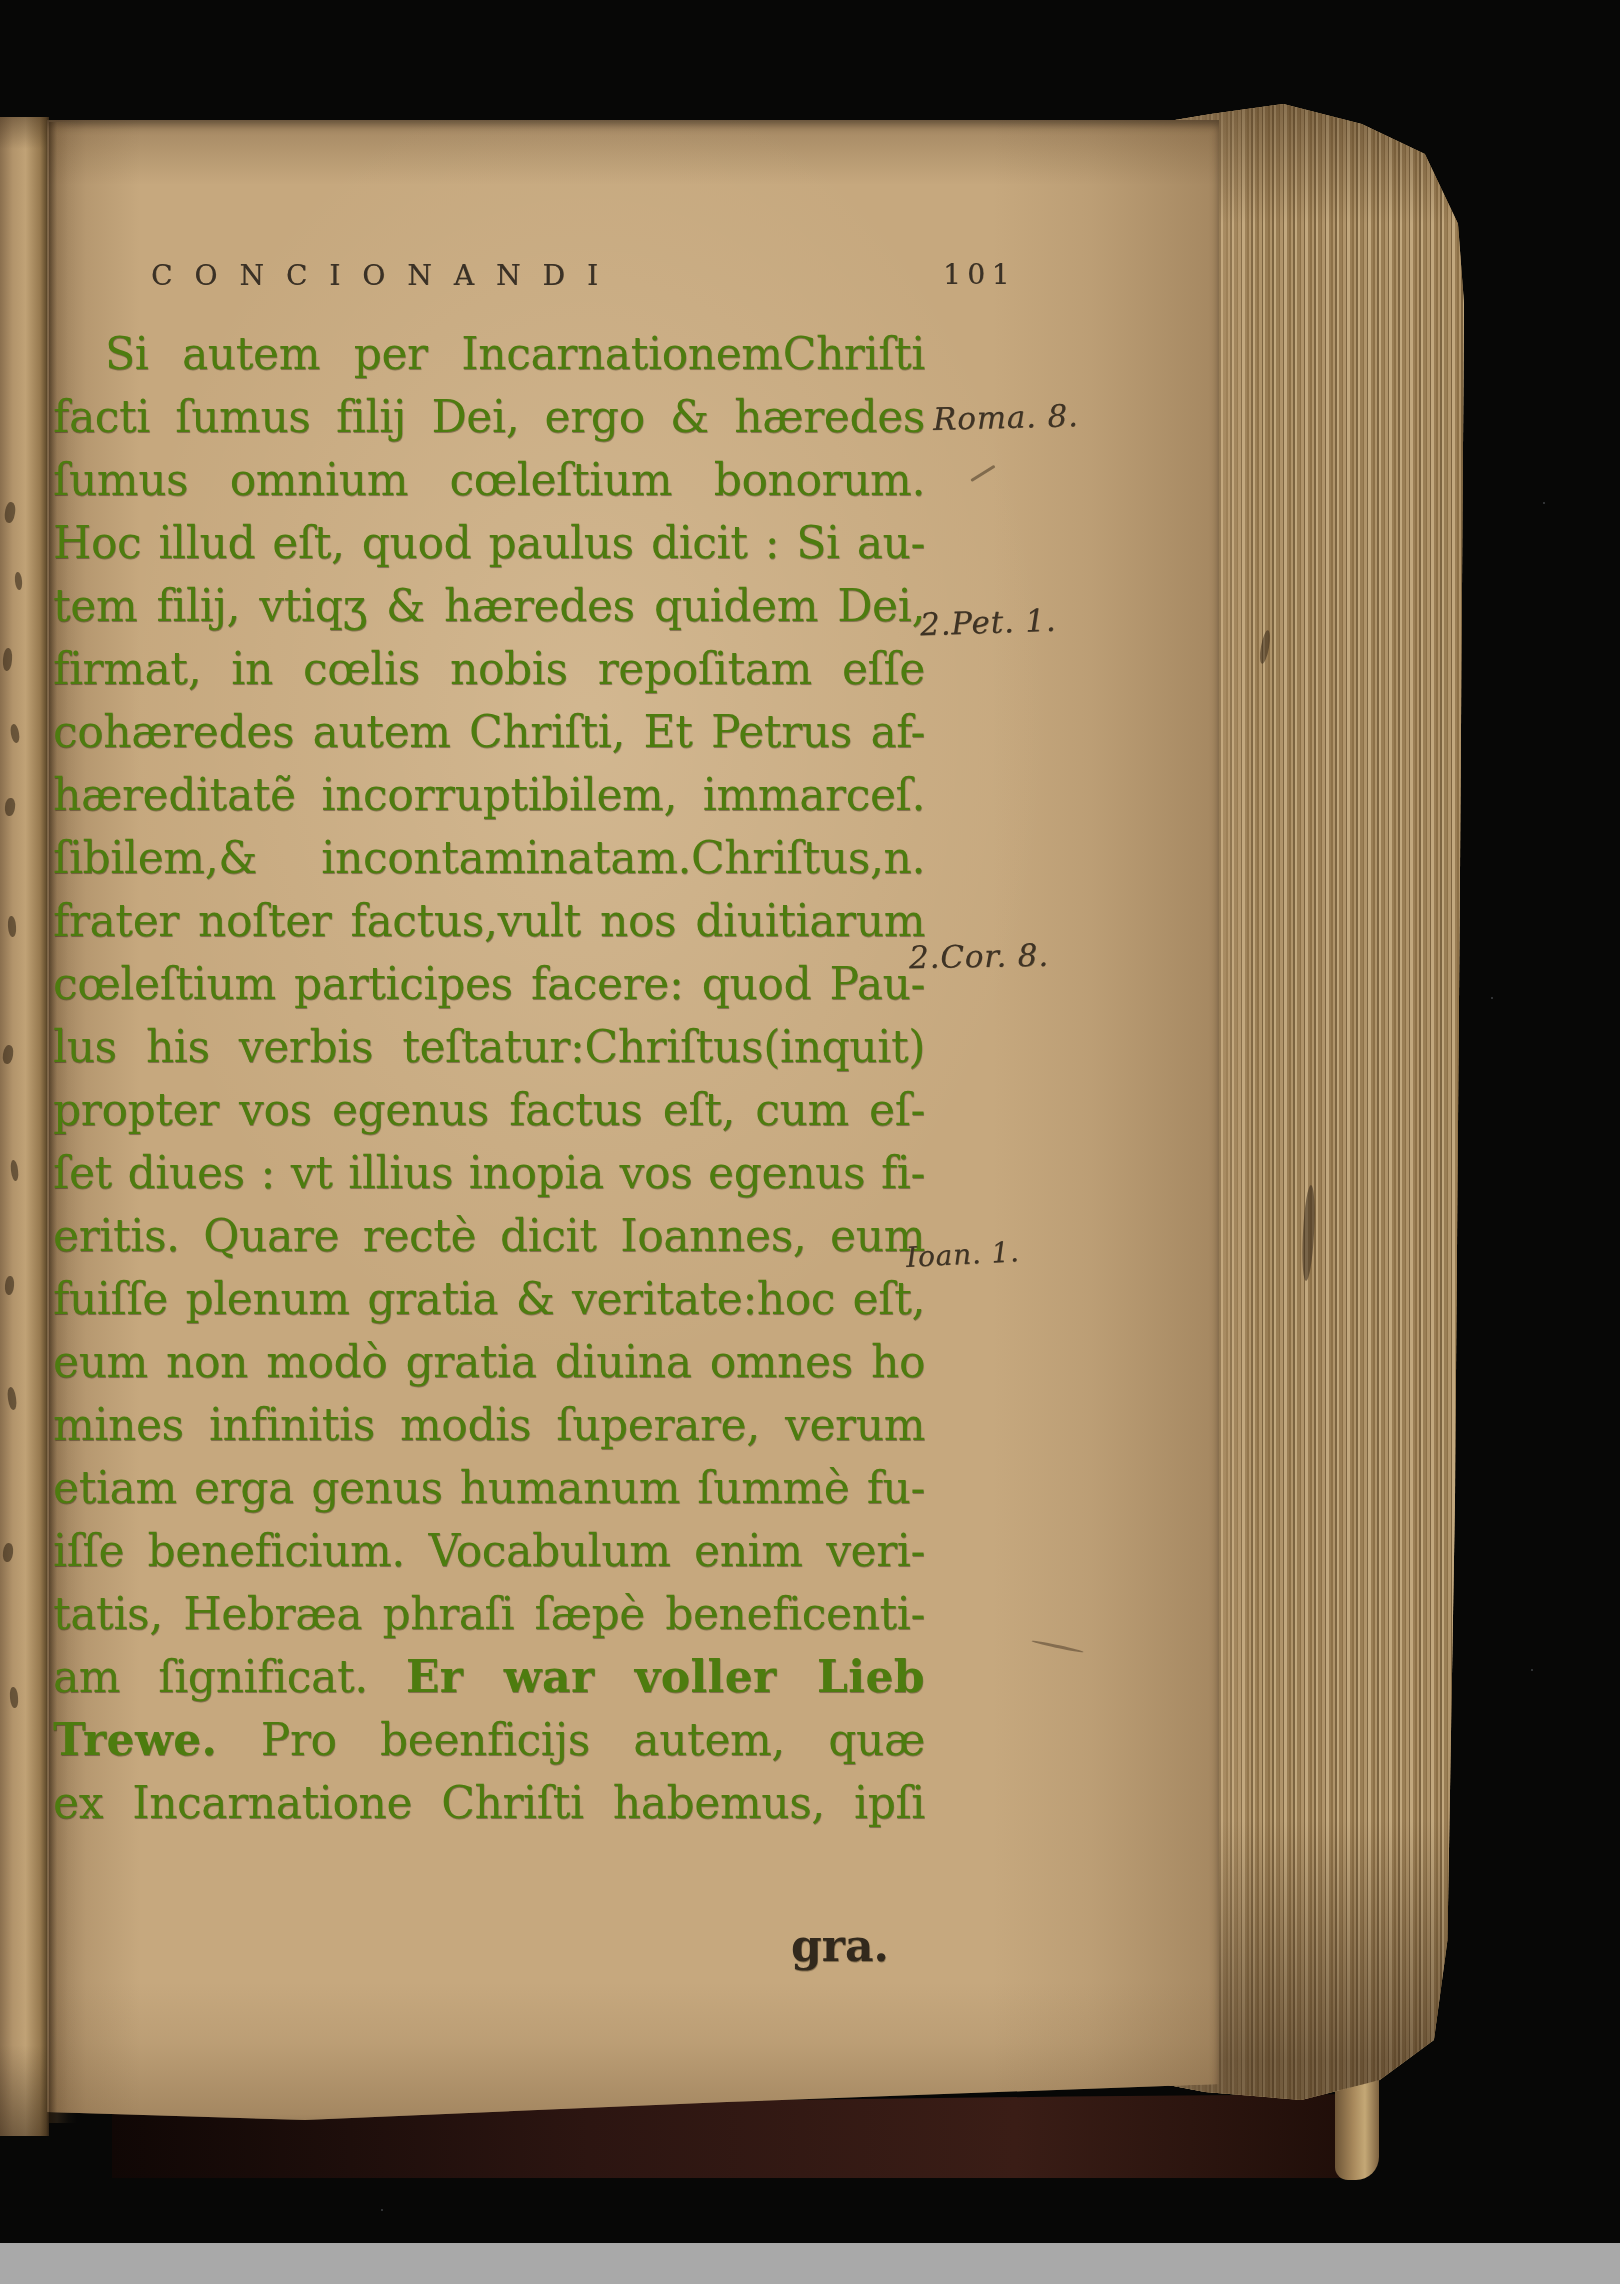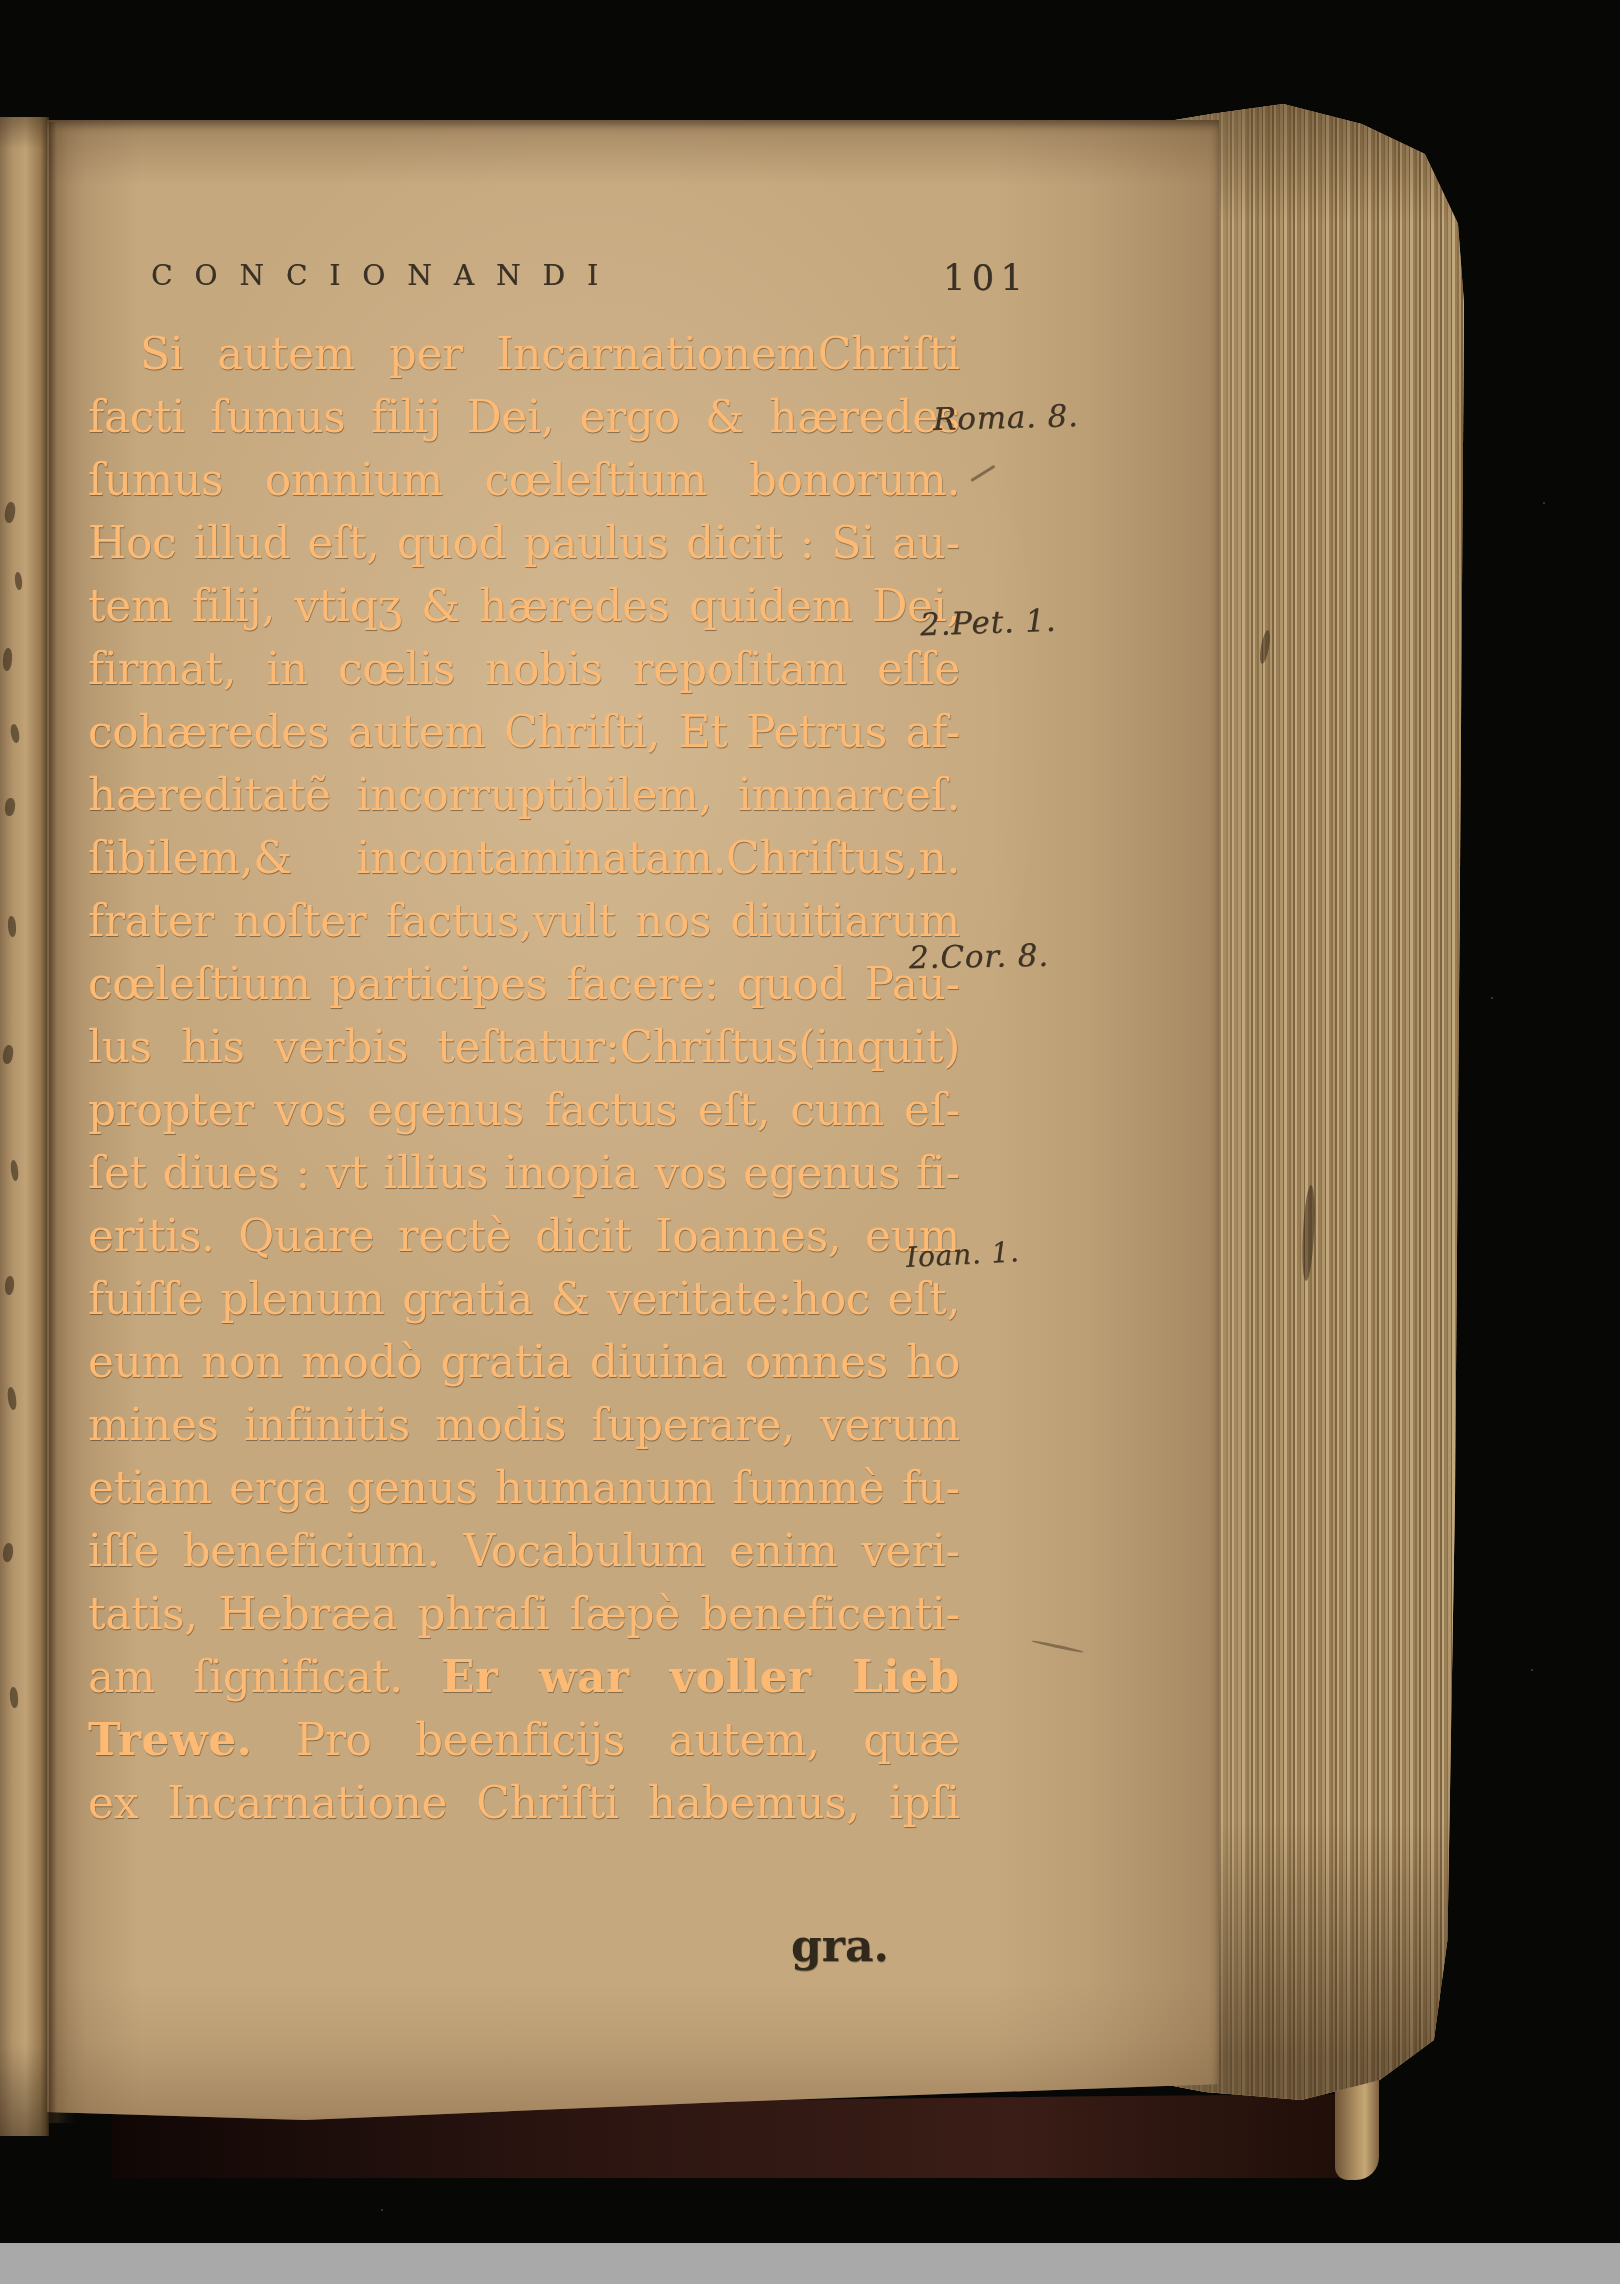--- a/index.html
+++ b/index.html
@@ -65,24 +65,24 @@
   }
 
   
   .running-title{
     position:absolute;left:151px;top:259px;
     font-size:28px;letter-spacing:22px;color:#3a3126;
     text-shadow:0.4px 0.4px 0.6px rgba(40,30,15,.55);
   }
   .page-number{
     position:absolute;left:943px;top:258px;
-    font-size:35px;letter-spacing:6.5px;color:#3a3126;
+    font-size:28px;letter-spacing:6.5px;color:#3a3126;
     text-shadow:0.4px 0.4px 0.6px rgba(40,30,15,.55);
   }
-  .text-block{position:absolute;left:88px;top:322px;width:872px;color:#fdba74;}
+  .text-block{position:absolute;left:53px;top:322px;width:872px;color:#4d7c0f;}
   .line{
     height:63px;line-height:63px;font-size:44px;letter-spacing:-0.4px;
     text-align:justify;text-align-last:justify;overflow:hidden;
     text-shadow:0.5px 0.5px 0.7px rgba(45,34,16,.45);
   }
   .line.indent{padding-left:52px;}
   .fraktur{font-weight:bold;letter-spacing:0.4px;}
   .catchword{
     position:absolute;left:791px;top:1920px;font-size:44px;color:#32291d;
     text-shadow:0.5px 0.5px 0.7px rgba(45,34,16,.45);

